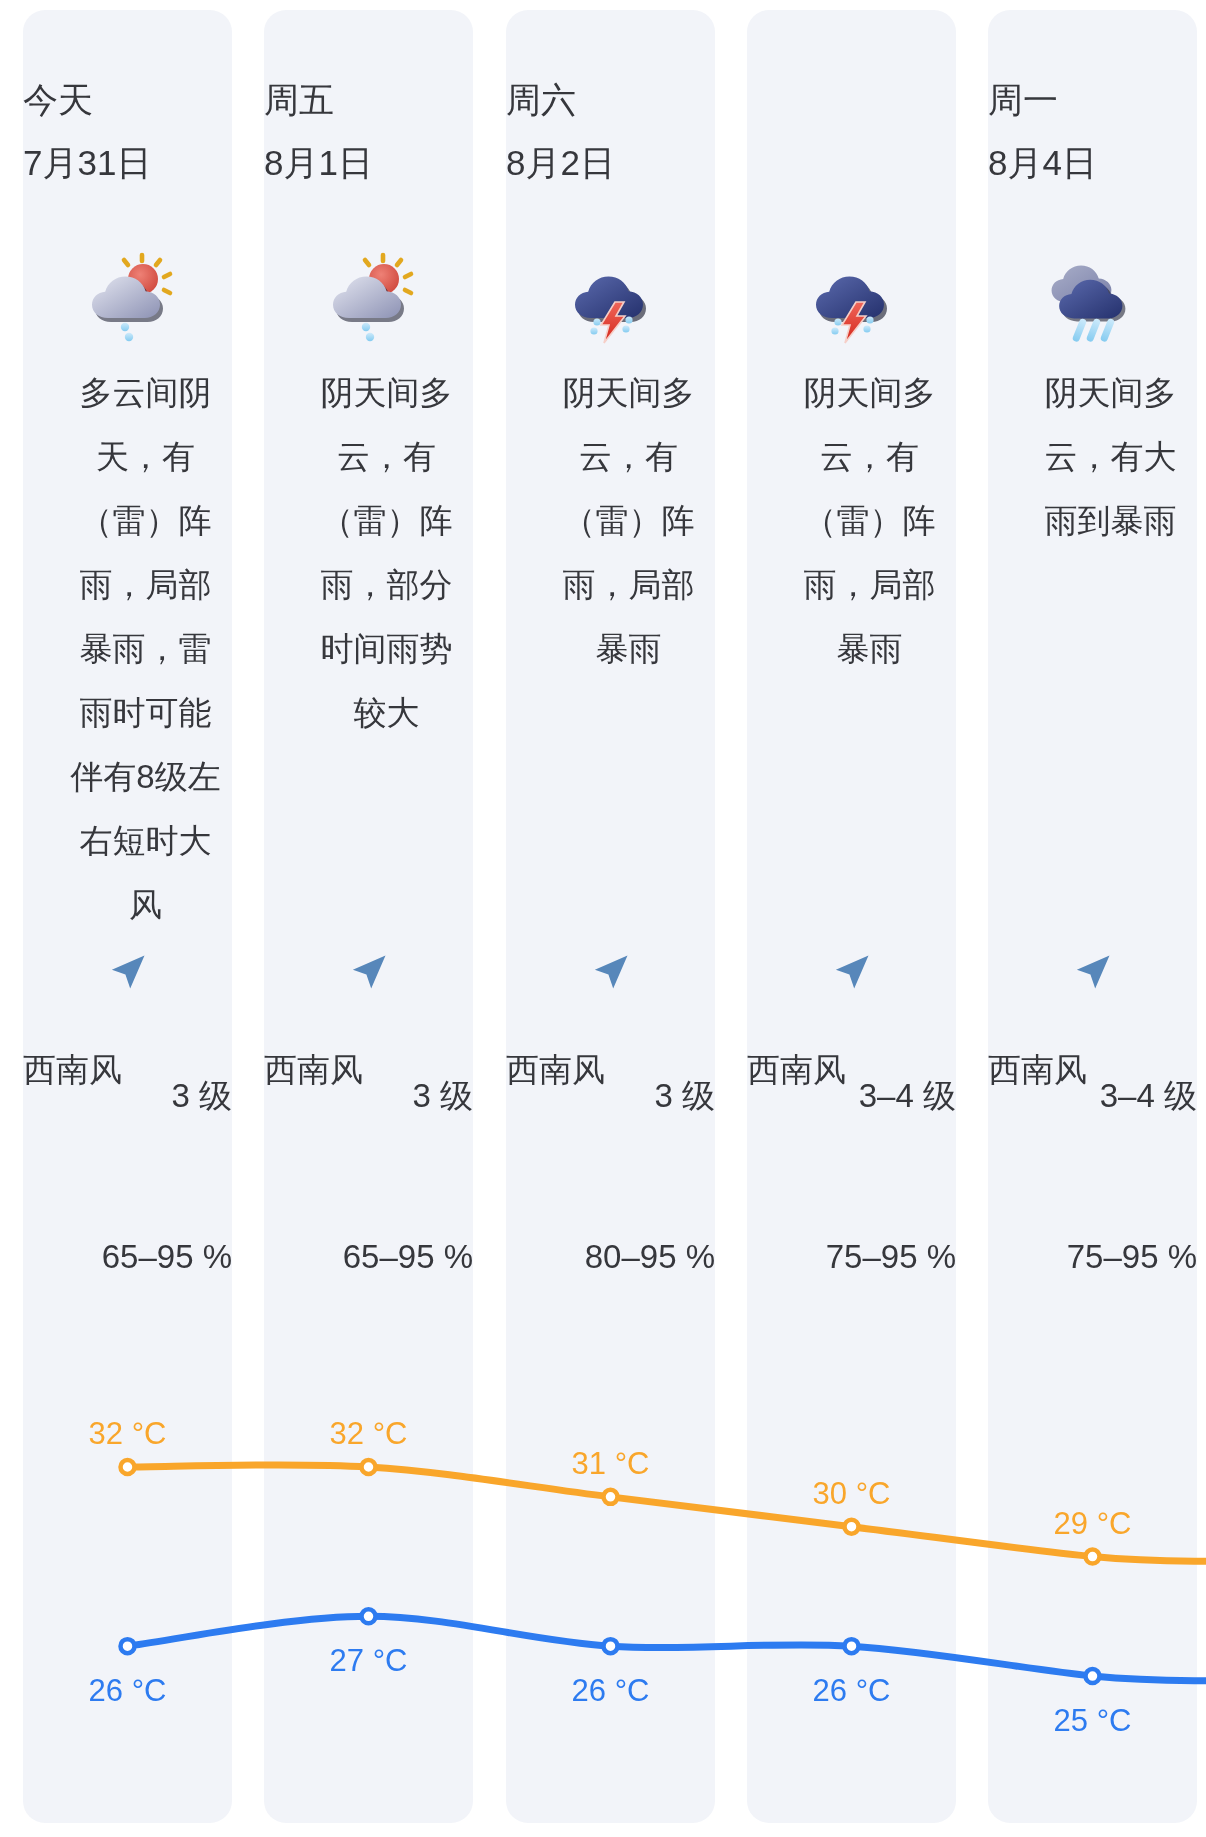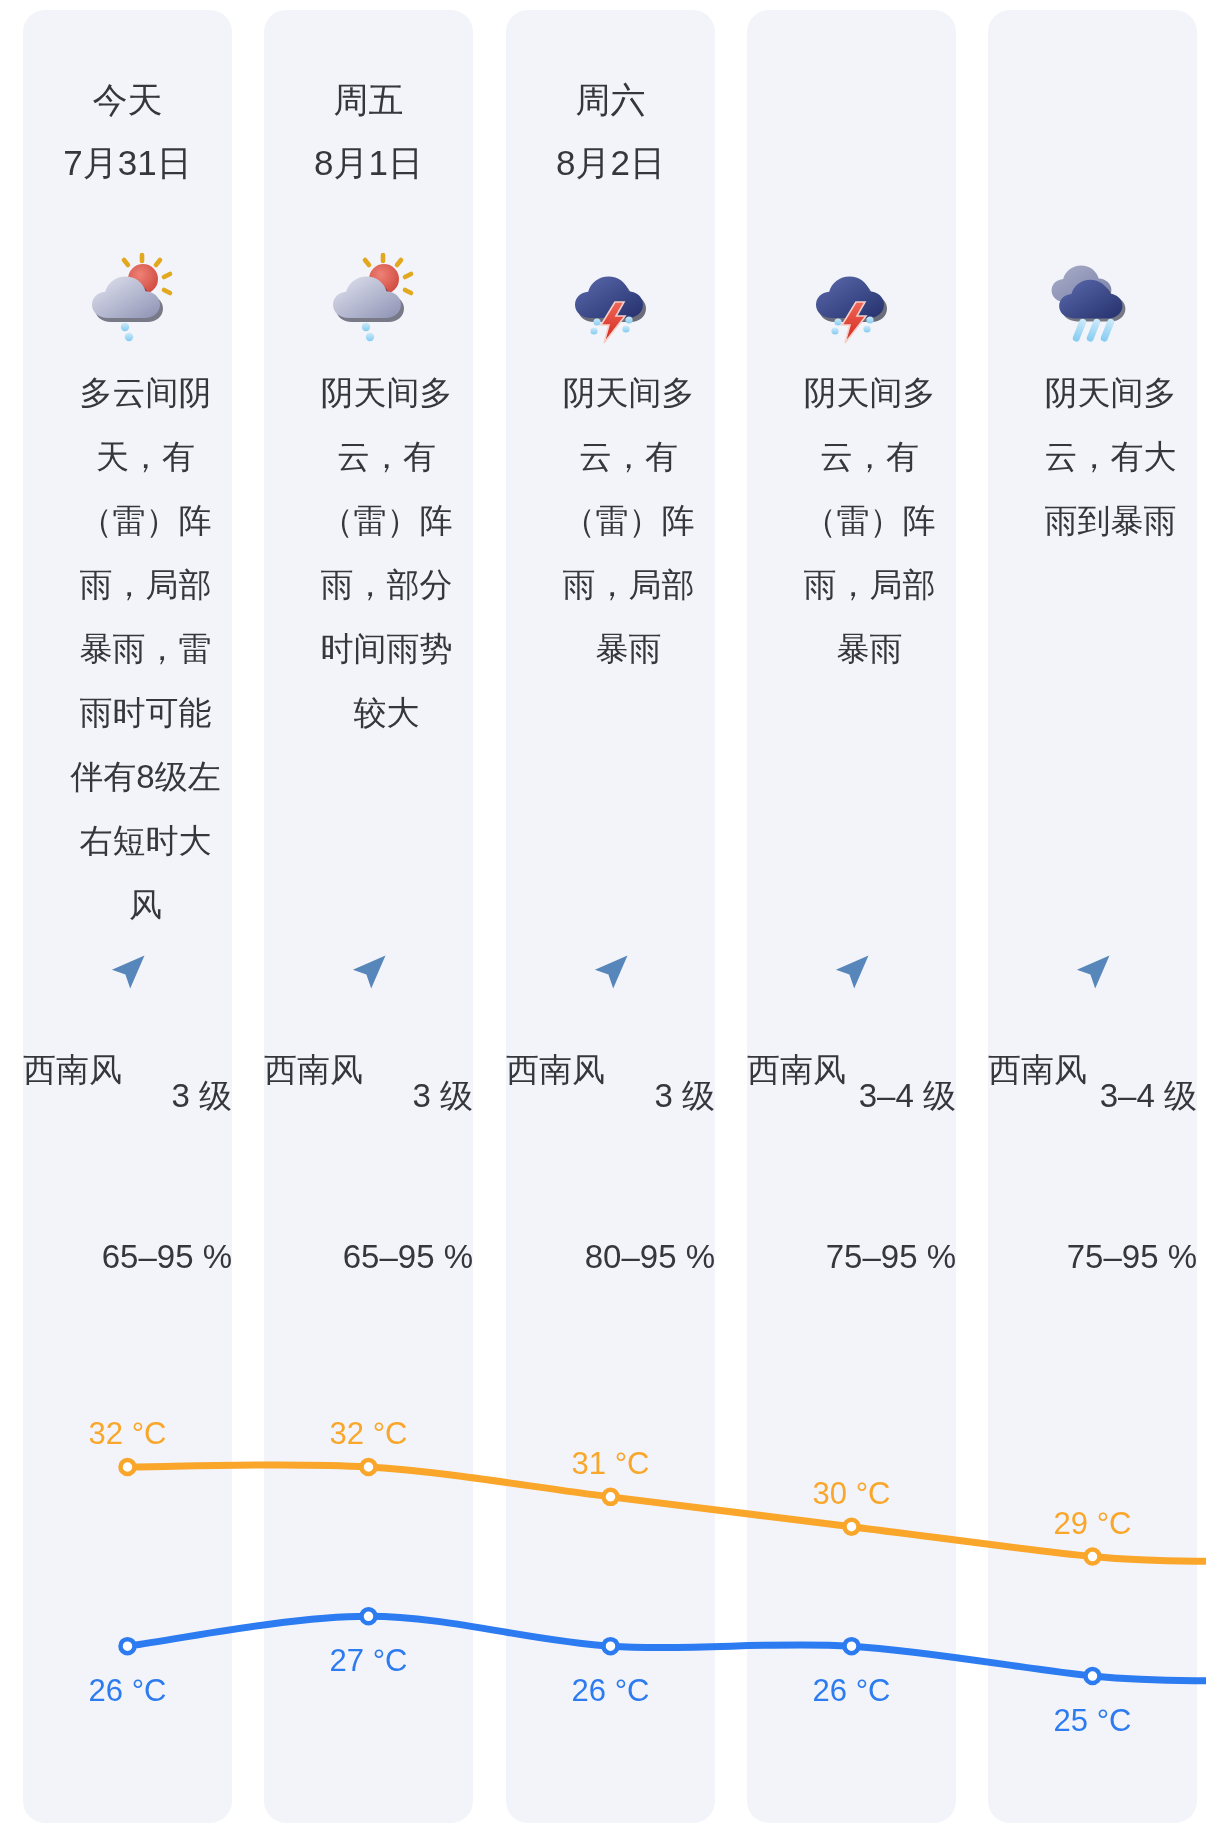--- a/index.html
+++ b/index.html
@@ -5,21 +5,21 @@
   html,body{margin:0;padding:0;background:#ffffff;}
   body{
     width:1206px;height:1837px;position:relative;overflow:hidden;
     font-family:"Liberation Sans",sans-serif;color:#36373c;
     -webkit-font-smoothing:antialiased;
   }
   .card{
     position:absolute;top:10px;width:209px;height:1813px;
     background:#f2f4f9;border-radius:22px;
   }
-  .card .hdr{position:absolute;top:58px;left:0;right:0;text-align:center;}
+  .card .hdr{position:absolute;top:58px;left:0;right:0;}
   .card .day,.card .date{font-size:35px;line-height:63px;font-weight:500;color:#36373c;}
   .icon-box{position:absolute;top:242px;left:0;right:0;height:96px;display:flex;justify-content:center;}
   .icon-box .wi{display:none;width:96px;height:96px;}
   .icon-box[data-icon="sun-shower"]   .wi-sun-shower{display:block;}
   .icon-box[data-icon="thunder-rain"] .wi-thunder-rain{display:block;}
   .icon-box[data-icon="heavy-rain"]   .wi-heavy-rain{display:block;}
   .desc{
     position:absolute;top:351px;left:10px;right:10px;
     font-size:33px;line-height:64px;font-weight:500;text-align:center;color:#36373c;margin-left:36px;
   }
@@ -186,20 +186,22 @@
         <use href="#sym-nav-arrow"></use>
       </svg>
     </div>
   <div class="wdir">西南风</div>
   <div class="wlvl">3–4 级</div>
   <div class="hum">75–95 %</div>
 </section>
 
 <section class="card" style="left:988px">
   <div class="hdr">
+    <div class="day">周一</div>
+    <div class="date">8月4日</div>
   </div>
   <div class="icon-box" data-icon="heavy-rain">
 
     <svg class="wi wi-heavy-rain">
         <use href="#sym-heavy-rain"></use>
       </svg>
   </div>
   <div class="desc">阴天间多云，有大雨到暴雨</div>
   <div class="arrow">
       <svg viewBox="0 0 24 24">

